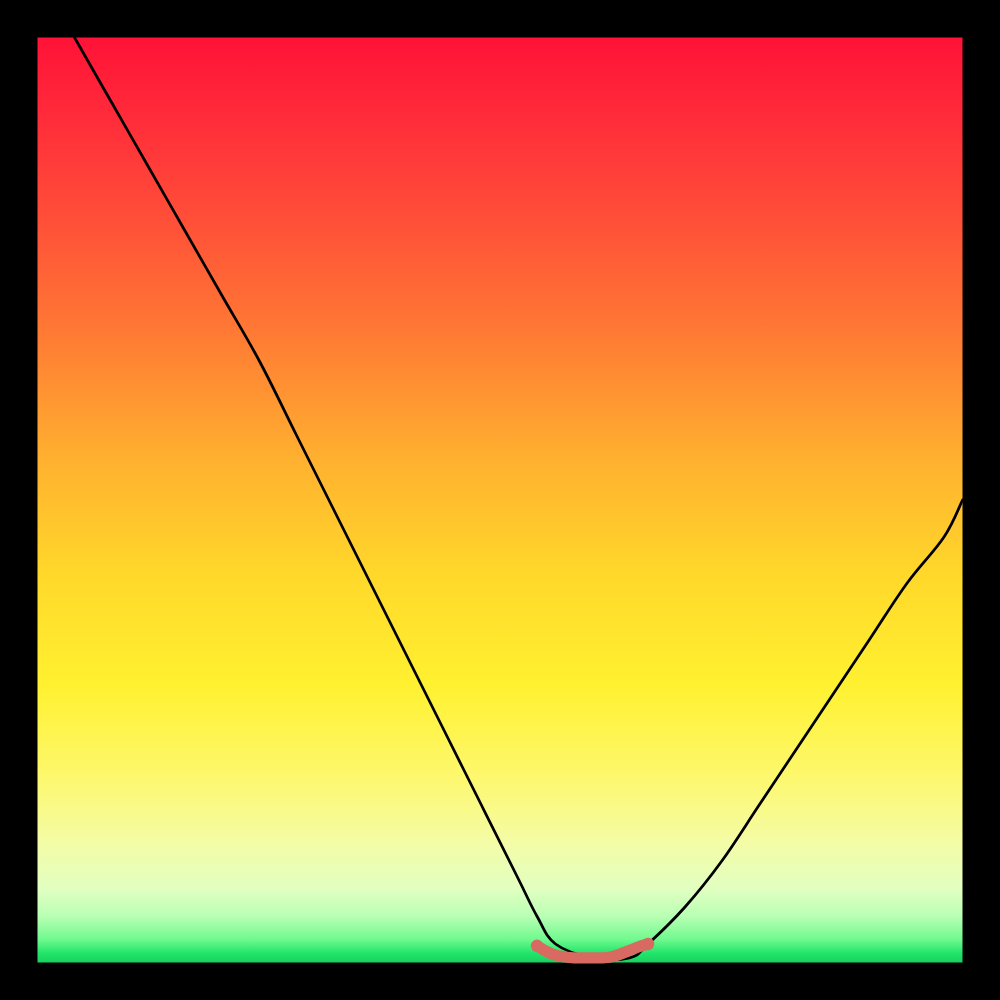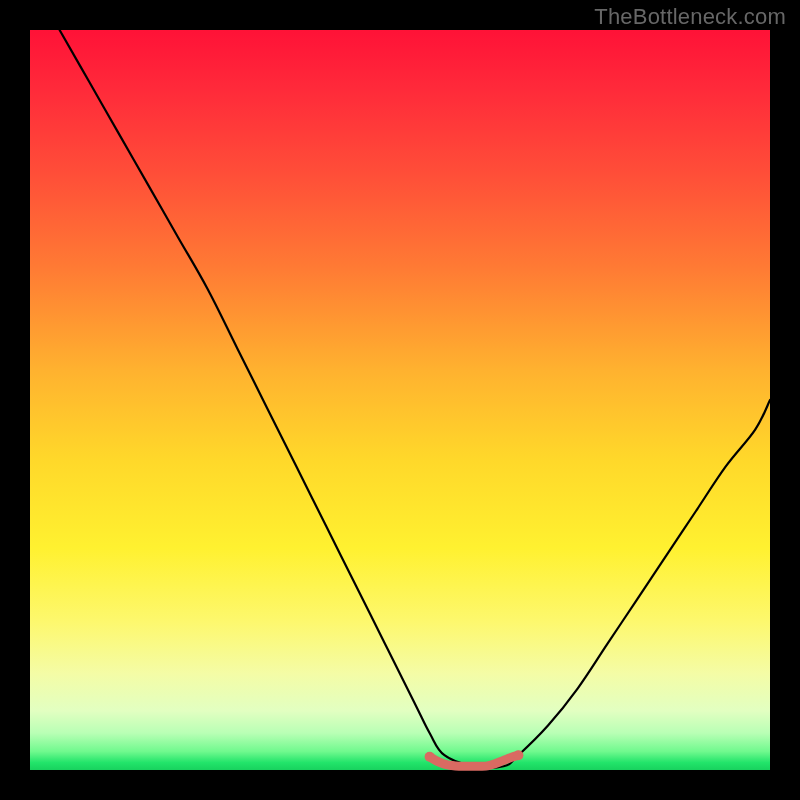--- a/index.html
+++ b/index.html
@@ -70,15 +70,14 @@
 
     <svg class="curve" viewBox="0 0 740 740">
       <path id="curve-path" fill="none" stroke-width="2.2" stroke-linecap="round" stroke-linejoin="round" d="M 29.6 0 C 34.928000000000004 9.323999999999991 48.544000000000004 33.15199999999995 59.2 51.799999999999955 C 69.856 70.44799999999995 78.14399999999999 84.95200000000003 88.8 103.60000000000002 C 99.456 122.24800000000002 107.744 136.75199999999998 118.4 155.39999999999998 C 129.056 174.04799999999997 137.344 188.55200000000005 148 207.20000000000005 C 158.656 225.84800000000004 166.944 239.02 177.6 259 C 188.256 278.98 196.544 296.88800000000003 207.20000000000002 318.20000000000005 C 217.85600000000002 339.51200000000006 226.144 356.088 236.8 377.40000000000003 C 247.45600000000002 398.71200000000005 255.74399999999997 415.288 266.4 436.6 C 277.056 457.91200000000003 285.344 474.48799999999994 296 495.79999999999995 C 306.656 517.112 314.944 533.688 325.6 555 C 336.25600000000003 576.312 344.544 592.888 355.2 614.2 C 365.856 635.5120000000001 376.808 657.4159999999999 384.8 673.4 C 392.79200000000003 689.384 394.272 693.6759999999999 399.6 703 C 404.92800000000005 712.3240000000001 406.408 719.206 414.40000000000003 725.2 C 422.39200000000005 731.1940000000001 433.344 734.302 444 736.3 C 454.656 738.2979999999999 465.608 738.2979999999999 473.6 736.3 C 481.59200000000004 734.302 480.408 732.5260000000001 488.40000000000003 725.2 C 496.39200000000005 717.874 507.344 707.5880000000001 518 695.6 C 528.656 683.612 536.944 673.2520000000001 547.6 658.6 C 558.2560000000001 643.948 566.5440000000001 630.1840000000001 577.2 614.2 C 587.856 598.216 596.144 585.784 606.8 569.8 C 617.4559999999999 553.8159999999999 625.7439999999999 541.384 636.4 525.4 C 647.056 509.416 655.344 496.984 666 481 C 676.656 465.016 684.944 451.252 695.5999999999999 436.6 C 706.2559999999999 421.94800000000004 717.208 411.58799999999997 725.1999999999999 399.59999999999997 C 733.1919999999999 387.61199999999997 737.336 375.328 740 370" stroke="#000000"></path>
       <path id="trough-path" fill="none" stroke-width="9" stroke-linecap="round" stroke-linejoin="round" d="M 399.6 726.68 C 400.932 727.4792 404.33600000000007 729.788 407.00000000000006 731.12 C 409.66400000000004 732.452 411.73600000000005 733.2808 414.40000000000003 734.08 C 417.064 734.8792000000001 419.13599999999997 735.1604 421.79999999999995 735.56 C 424.46399999999994 735.9595999999999 426.536 736.1668 429.2 736.3 C 431.864 736.4331999999999 433.936 736.3 436.59999999999997 736.3 C 439.26399999999995 736.3 441.336 736.3 444 736.3 C 446.664 736.3 448.736 736.4331999999999 451.4 736.3 C 454.06399999999996 736.1668 456.136 736.0927999999999 458.8 735.56 C 461.464 735.0272 463.536 734.2724000000001 466.2 733.34 C 468.864 732.4076 470.93600000000004 731.4456 473.6 730.38 C 476.264 729.3144 478.336 728.3524 481 727.42 C 483.664 726.4875999999999 487.06800000000004 725.5996 488.40000000000003 725.2" stroke="#d96a62"></path>
       <circle id="trough-dot-a" r="5" cx="399.6" cy="726.68" fill="#d96a62"></circle>
       <circle id="trough-dot-b" r="5" cx="488.40000000000003" cy="725.2" fill="#d96a62"></circle>
     </svg>
 
   </div>
 
-  <div class="watermark">TheBottleneck.com</div>
 
 </div>
 
 </body></html>

